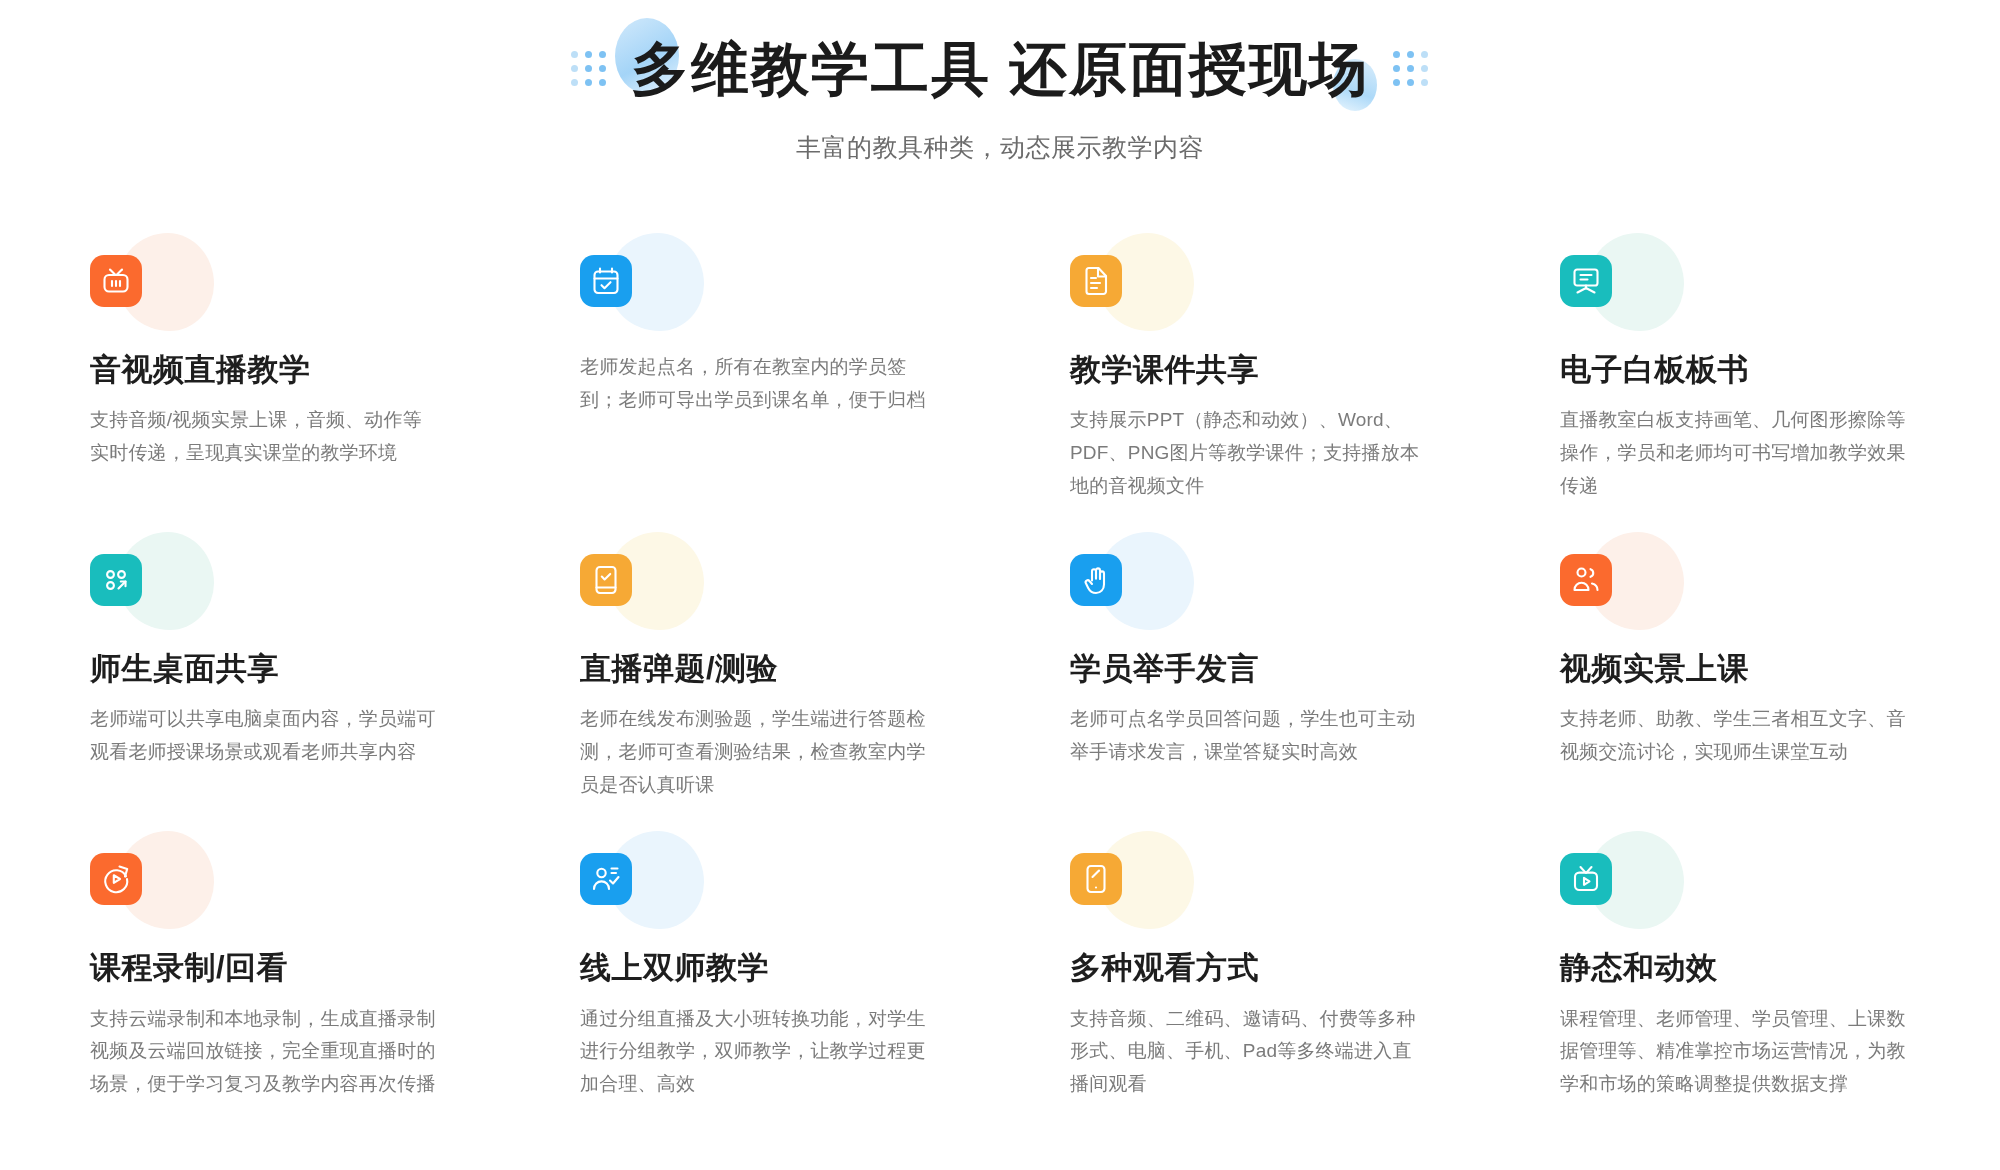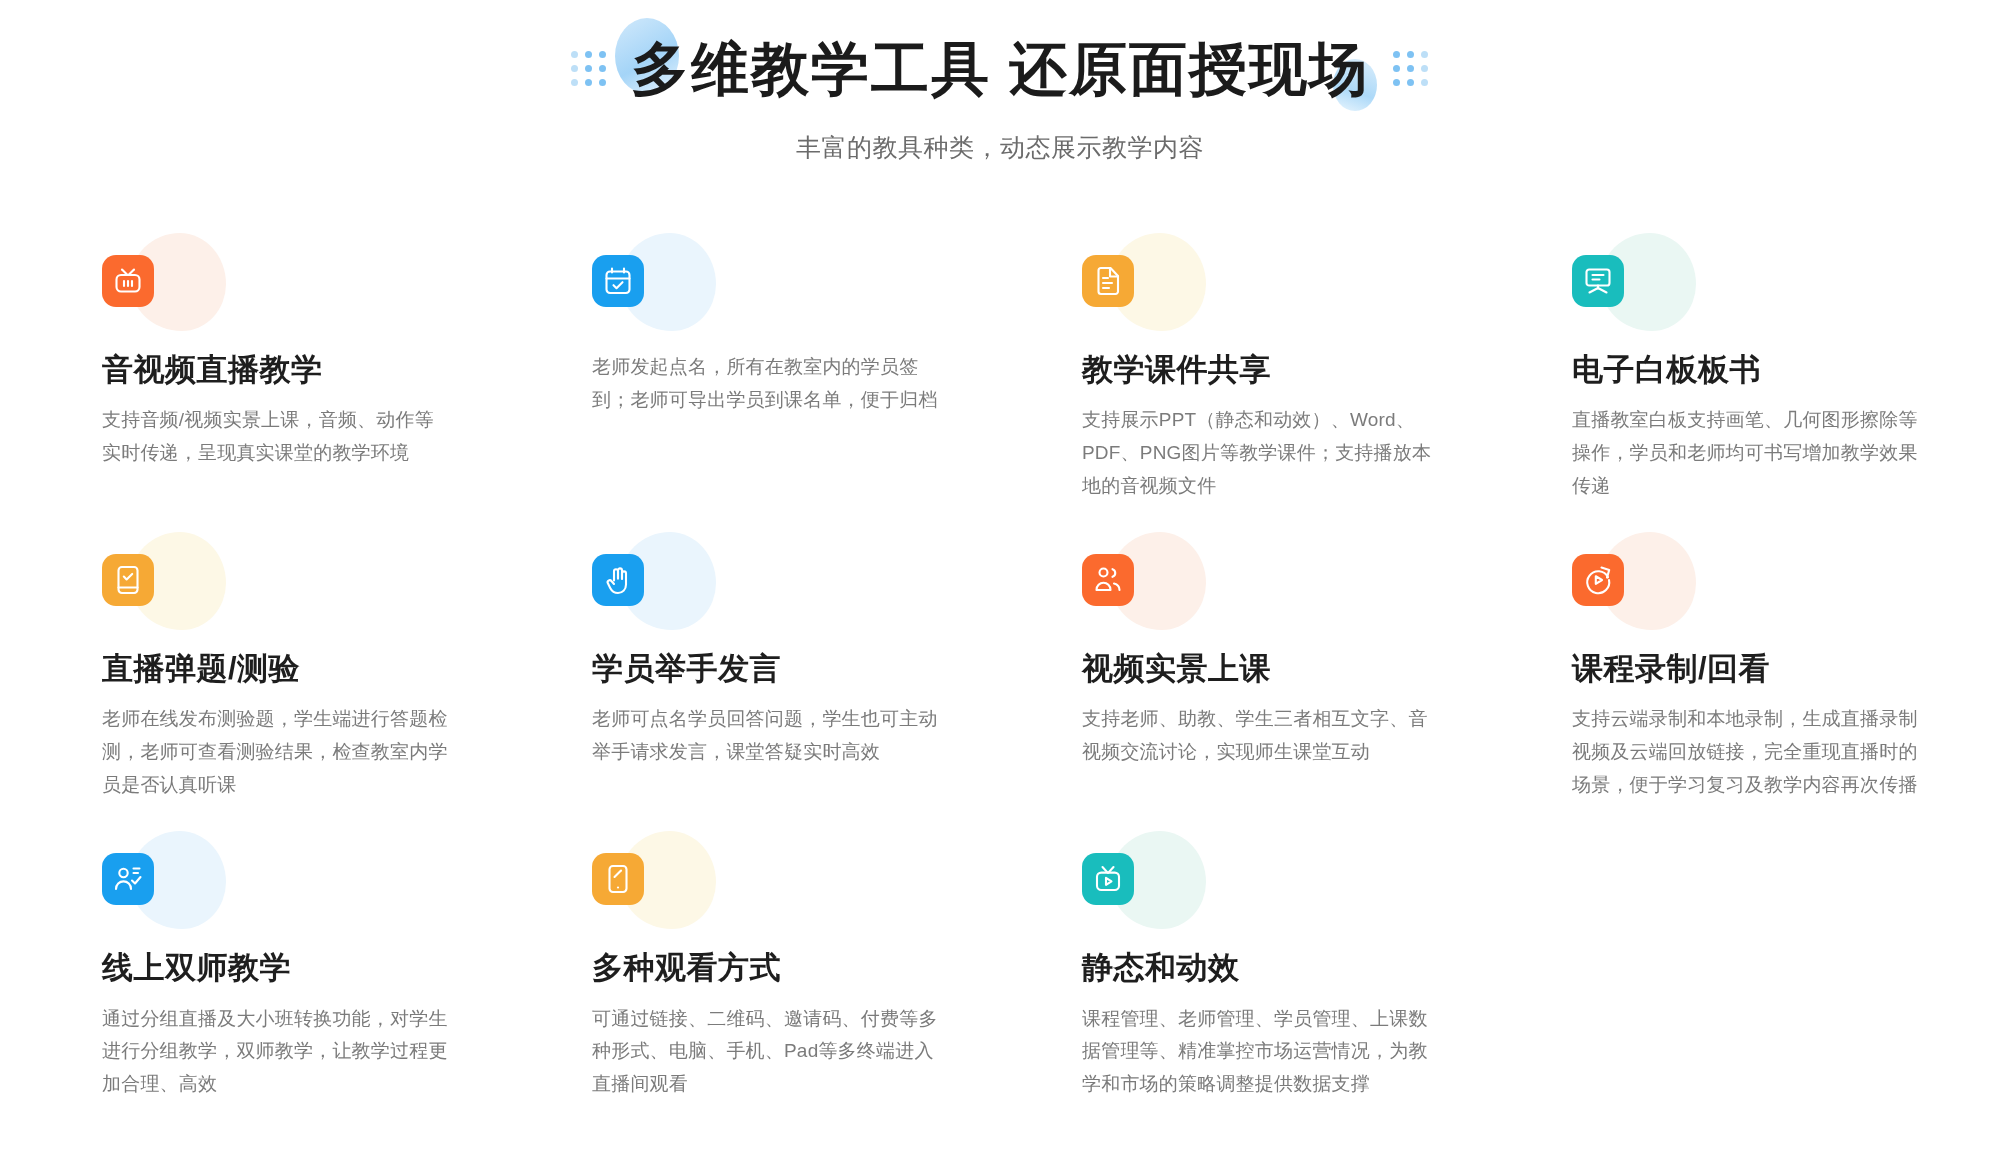--- a/index.html
+++ b/index.html
@@ -55,21 +55,21 @@
   .dots.right i:nth-child(9) { background:#bddff7; }
 
   .subtitle {
     margin-top: 26px;
     font-size: 25px; color: #6b6b6b; letter-spacing: .5px;
   }
 
   
   .grid {
     position: absolute;
-    left: 102px; top: 255px;
+    left: 90px; top: 255px;
     width: 1830px;
     display: grid;
     grid-template-columns: repeat(4, 380px);
     column-gap: 110px;
     row-gap: 52px;
   }
   .card { position: relative; }
 
   .icon-zone { position: relative; height: 80px; margin-bottom: 16px; }
   .blob {
@@ -193,20 +193,36 @@
               <path d="M16 20.5v3"></path>
               <path d="M7.5 27.5 16 23l8.5 4.5"></path>
             </svg>
           </span>
         </div>
         <div class="card-title">电子白板板书</div>
         <div class="card-desc">直播教室白板支持画笔、几何图形擦除等操作，学员和老师均可书写增加教学效果传递</div>
       </div>
       <div class="card">
         <div class="icon-zone">
+          <span class="blob mint"></span>
+          <span class="icon" style="background:#19BDBD">
+            <svg viewBox="0 0 32 32" fill="none" stroke="#fff" stroke-width="2.1" stroke-linecap="round" stroke-linejoin="round">
+              <circle cx="10.5" cy="10.5" r="3.4"></circle>
+              <circle cx="21.5" cy="10.5" r="3.4"></circle>
+              <circle cx="10.5" cy="21.5" r="3.4"></circle>
+              <path d="M18.5 24.5 25.5 17.5"></path>
+              <path d="M25.5 22.2v-4.7h-4.7"></path>
+            </svg>
+          </span>
+        </div>
+        <div class="card-title">师生桌面共享</div>
+        <div class="card-desc">老师端可以共享电脑桌面内容，学员端可观看老师授课场景或观看老师共享内容</div>
+      </div>
+      <div class="card">
+        <div class="icon-zone">
           <span class="blob cream"></span>
           <span class="icon" style="background:#F6A935">
             <svg viewBox="0 0 32 32" fill="none" stroke="#fff" stroke-width="2.1" stroke-linecap="round" stroke-linejoin="round">
               <rect x="6.5" y="3" width="19" height="26" rx="3.4"></rect>
               <path d="M6.5 23.5h19"></path>
               <path d="M11.8 12.6l2.8 2.9 5.6-5.6"></path>
             </svg>
           </span>
         </div>
         <div class="card-title">直播弹题/测验</div>
@@ -275,21 +291,21 @@
           <span class="blob cream"></span>
           <span class="icon" style="background:#F6A935">
             <svg viewBox="0 0 32 32" fill="none" stroke="#fff" stroke-width="2.1" stroke-linecap="round" stroke-linejoin="round">
               <rect x="7.5" y="3" width="17" height="26" rx="3.4"></rect>
               <path d="M19 7.5 12.5 14"></path>
               <circle cx="16" cy="24.5" r="1.1" fill="#fff" stroke="none"></circle>
             </svg>
           </span>
         </div>
         <div class="card-title">多种观看方式</div>
-        <div class="card-desc">可通过链接、二维码、邀请码、付费等多种形式、电脑、手机、Pad等多终端进入直播间观看</div>
+        <div class="card-desc">支持音频、二维码、邀请码、付费等多种形式、电脑、手机、Pad等多终端进入直播间观看</div>
       </div>
       <div class="card">
         <div class="icon-zone">
           <span class="blob mint"></span>
           <span class="icon" style="background:#19BDBD">
             <svg viewBox="0 0 32 32" fill="none" stroke="#fff" stroke-width="2.1" stroke-linecap="round" stroke-linejoin="round">
               <path d="M10.5 4 15.6 9.6"></path>
               <path d="M21.5 4 16.4 9.6"></path>
               <rect x="5" y="9.6" width="22" height="17.4" rx="4.2"></rect>
               <path d="M14 14.8 19.5 18.3 14 21.8z"></path>

